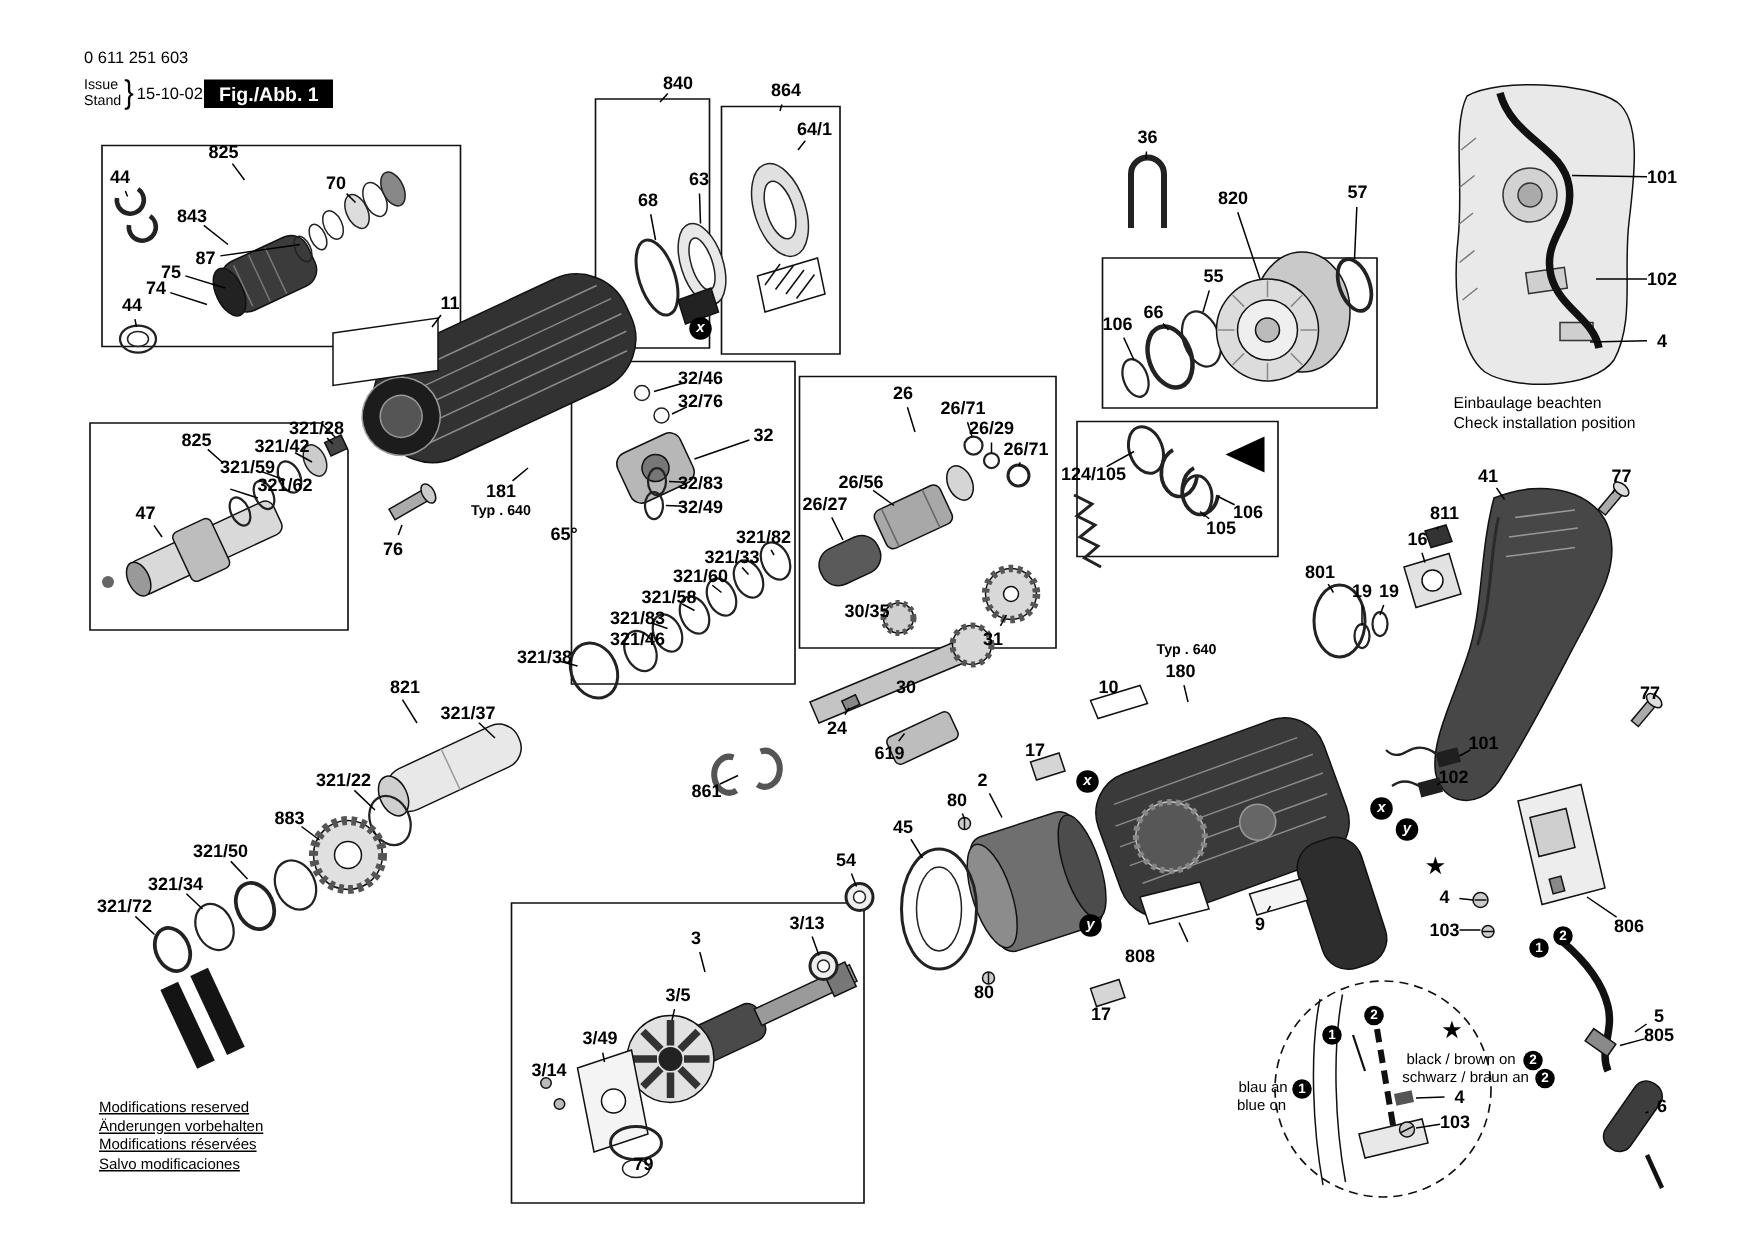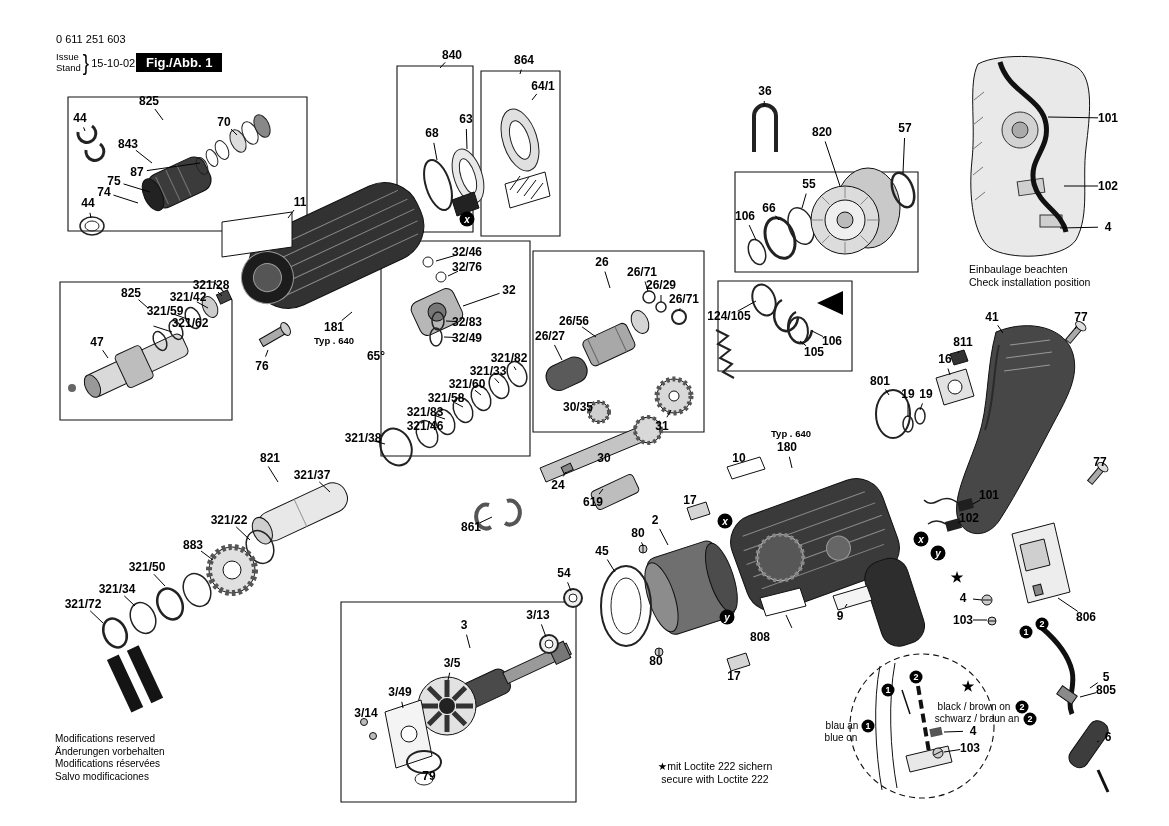--- a/index.html
+++ b/index.html
@@ -20,21 +20,21 @@
   .hdr-pn{position:absolute;left:56px;top:33px;font-size:11px;}
   .issue{position:absolute;left:56px;top:52px;display:flex;align-items:center;gap:1px;}
   .issue .lines{font-size:9.5px;line-height:1.15;}
   .issue .brace{font-size:19px;transform:scaleY(1.15);margin:0 1px;}
   .issue .date{font-size:11px;}
   .figbox{position:absolute;left:136px;top:53px;background:#000;color:#fff;font-weight:bold;
           font-size:13px;padding:2px 10px;}
   .inset-cap{position:absolute;left:969px;top:263px;font-size:10.5px;line-height:1.25;}
   .loctite{position:absolute;left:640px;top:760px;width:150px;font-size:10.5px;
            text-align:center;line-height:1.25;}
-  .footnotes{position:absolute;left:55px;top:733px;font-size:10px;line-height:1.25;}
+  .footnotes{position:absolute;left:66px;top:733px;font-size:10px;line-height:1.25;text-decoration:underline;}
 </style>
 </head>
 <body>
 
 <div class="canvas">
 
   <svg class="layer" width="1169" height="826" viewBox="0 0 1169 826">
 
     <g fill="none" stroke="#111" stroke-width="1.1">
       <polygon points="68,97 307,97 307,231 68,231"></polygon>
@@ -594,26 +594,20 @@
     <div class="brace">}</div>
     <div class="date">15-10-02</div>
   </div>
   <div class="figbox">Fig./Abb. 1</div>
 
   <div class="inset-cap">
     <div>Einbaulage beachten</div>
     <div>Check installation position</div>
   </div>
 
-  <div class="loctite">
-    <div>
-      <span>★</span><span>mit Loctite 222 sichern</span>
-    </div>
-    <div>secure with Loctite 222</div>
-  </div>
 
   <div class="footnotes">
     <div>Modifications reserved</div>
     <div>Änderungen vorbehalten</div>
     <div>Modifications réservées</div>
     <div>Salvo modificaciones</div>
   </div>
 
 </div>
 

